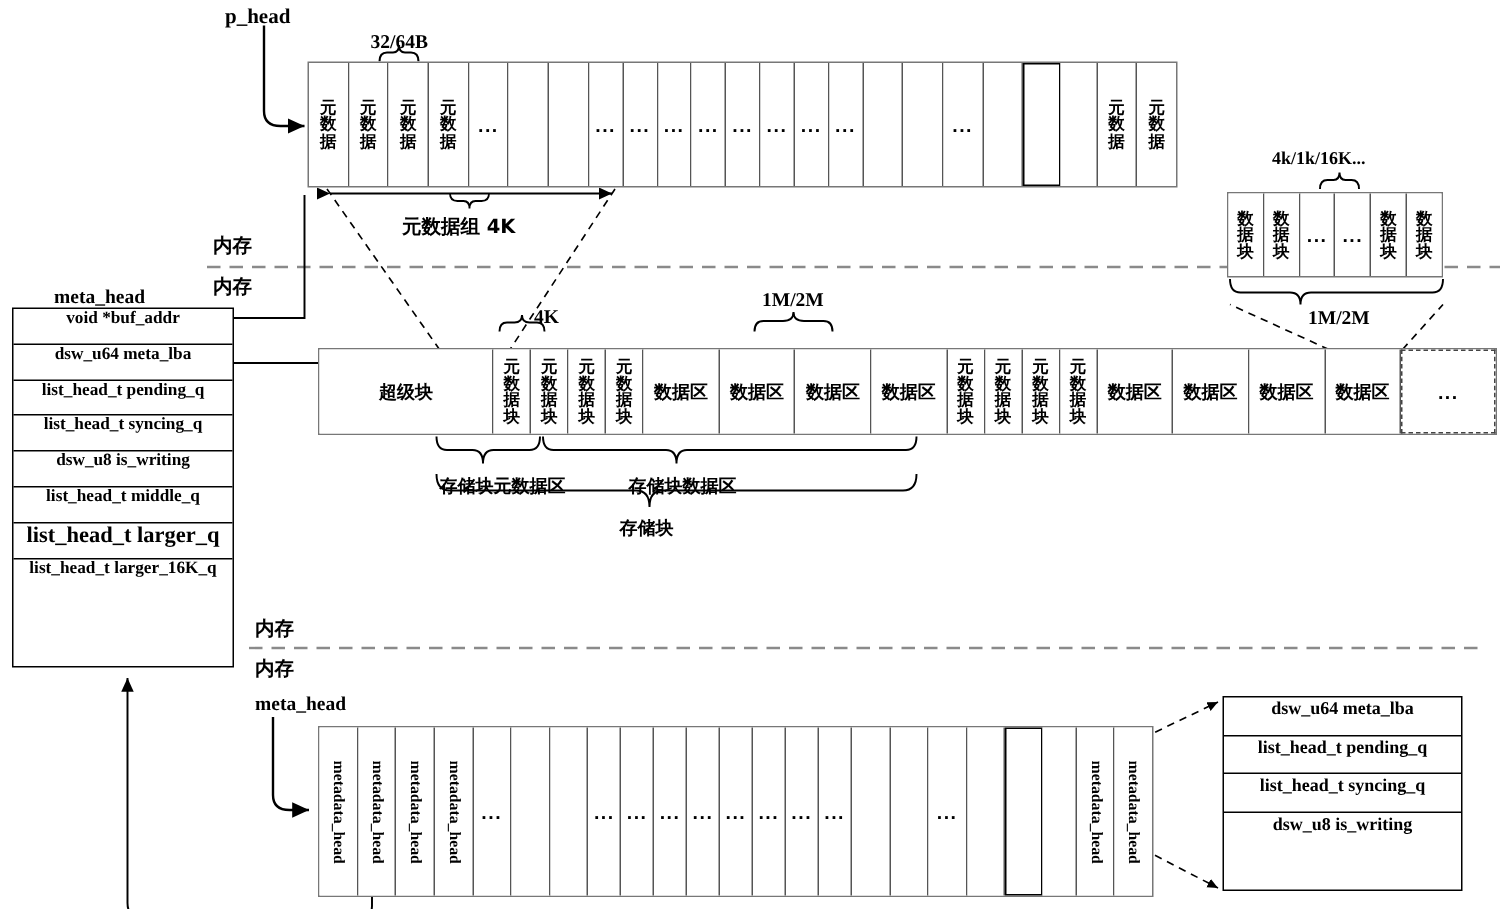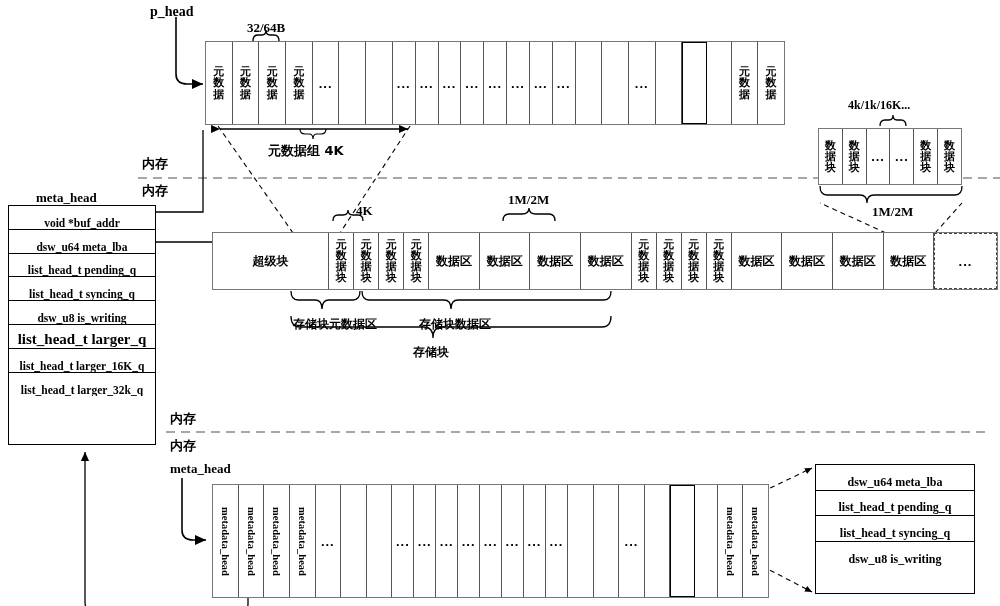--- a/index.html
+++ b/index.html
@@ -22,21 +22,21 @@
   .hcn{font-family:"DejaVu Sans","Liberation Sans",sans-serif;font-weight:bold;font-size:12px;}
   .dots{font-weight:bold;font-size:13px;letter-spacing:1px;font-family:"Liberation Sans",sans-serif;}
 
   
   .vlat{transform:rotate(90deg);white-space:nowrap;font-size:10.5px;font-weight:bold;
         font-family:"Liberation Serif",serif;}
 
   
   .struct{position:absolute;box-sizing:border-box;border:1.3px solid #000;background:#fff;}
   .struct .srow{box-sizing:border-box;border-bottom:1.2px solid #000;
-       display:flex;align-items:flex-end;justify-content:center;
+       display:flex;align-items:flex-start;justify-content:center;
        font-weight:bold;white-space:nowrap;overflow:hidden;}
   .struct .srow:last-child{border-bottom:none;}
 
   svg.ov{position:absolute;left:0;top:0;width:1000px;height:606px;overflow:visible;pointer-events:none;}
 </style>
 </head>
 <body>
 
 <svg class="ov" viewBox="0 0 1000 606">
   <defs>
@@ -352,28 +352,28 @@
     </div>
     <div class="srow" style="height: 10%; font-size: 11.5px;">
       <span>list_head_t pending_q</span>
     </div>
     <div class="srow" style="height: 10%; font-size: 11.5px;">
       <span>list_head_t syncing_q</span>
     </div>
     <div class="srow" style="height: 10%; font-size: 11.5px;">
       <span>dsw_u8 is_writing</span>
     </div>
+    <div class="srow" style="height: 10%; font-size: 11.5px;">
+      <span>list_head_t middle_q</span>
+    </div>
     <div class="srow" style="height: 10%; font-size: 15px;">
       <span>list_head_t larger_q</span>
     </div>
     <div class="srow" style="height: 10%; font-size: 11.5px;">
       <span>list_head_t larger_16K_q</span>
-    </div>
-    <div class="srow" style="height: 10%; font-size: 11.5px;">
-      <span>list_head_t larger_32k_q</span>
     </div>
   </div>
 
 <div class="struct" id="metaHeadTStruct" style="left:815px;top:464px;width:160px;height:130px;">
     <div class="srow" style="height: 20%; font-size: 12px;">
       <span>dsw_u64 meta_lba</span>
     </div>
     <div class="srow" style="height: 20%; font-size: 12px;">
       <span>list_head_t pending_q</span>
     </div>

